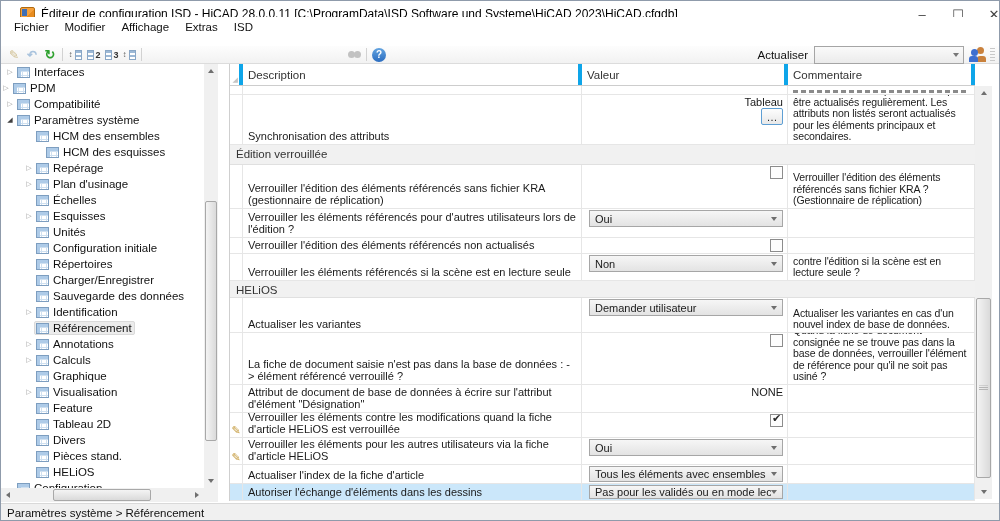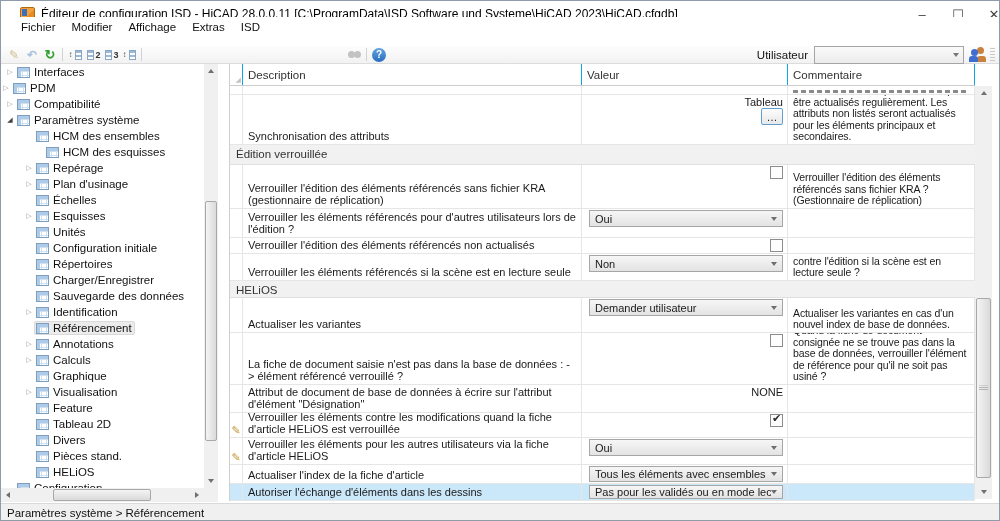--- a/index.html
+++ b/index.html
@@ -15,21 +15,21 @@
     display:flex; align-items:center; padding-left:6px; }
   .appicon { width:15px; height:15px; position:relative; margin-right:6px;
     background:linear-gradient(135deg,#f6a13b 0 55%,#e88c1f 55%); border:1px solid #b06a10; border-radius:2px; }
   .appicon::after { content:""; position:absolute; left:1px; top:1px; width:5px; height:7px; background:#3f6fb5; }
   .title-text { font-size:12px; color:#000; white-space:nowrap; overflow:hidden; }
   .wincontrols { margin-left:auto; display:flex; height:26px; }
   .wbtn { width:36px; height:26px; display:flex; align-items:center; justify-content:center;
     color:#444; font-size:13px; }
   
   .menubar { position:absolute; left:0; top:16px; width:100%; height:19px; background:#fff;
-    display:flex; align-items:center; padding-left:12px; }
+    display:flex; align-items:center; padding-left:5px; }
   .menu-item { padding:2px 8px; font-size:11.5px; color:#111; }
   
   .toolbar { position:absolute; left:0; top:45px; width:100%; height:18px;
     background:linear-gradient(#fdfdfd,#f2f2f2); border-bottom:1px solid #dcdcdc;
     display:flex; align-items:center; padding:0 4px; }
   .tbtn { width:18px; height:16px; display:flex; align-items:center; justify-content:center; }
   .tsep { width:1px; height:13px; background:#d2d2d2; margin:0 3px; }
   .glyph-edit { color:#cdbb8a; font-size:12px; transform:rotate(0deg); }
   .glyph-undo { color:#a9c3dd; font-size:12px; font-weight:bold; }
   .glyph-refresh { color:#2ea12e; font-size:13px; font-weight:bold; }
@@ -87,21 +87,21 @@
     background:linear-gradient(#f4f4f4,#dadada); }
   .thumb-grip { position:absolute; left:2px; right:2px; top:50%; height:5px; transform:translateY(-50%);
     background:repeating-linear-gradient(180deg,#b5b5b5 0 1px,transparent 1px 2px); }
   .sb-corner { position:absolute; width:14px; height:14px; background:#f0f0f0; }
   
   .grid { position:absolute; left:228px; top:63px; width:746px; background:#fff;
     border-left:1px solid #cfcfcf; }
   .ghead { display:grid; grid-template-columns:13px 339px 206px 1fr; height:22px;
     border-bottom:1px solid #cdcdcd; background:#fff; }
   .ghead-cell { display:flex; align-items:center; padding-left:5px; font-size:11.5px; color:#333;
-    border-right:1px solid #0ea5e9; }
+    border-right:4px solid #0ea5e9; }
   .gh-ind { position:relative; }
   .gh-ind .corner-tri { position:absolute; right:1px; bottom:1px; font-size:7px; color:#c4c4c4; }
   .trow { display:grid; grid-template-columns:13px 339px 206px 1fr; border-bottom:1px solid #e6e6e6;
     overflow:hidden; background:#fff; }
   .trow.sel { background:#cbe7fa; }
   .cell { overflow:hidden; border-right:1px solid #e6e6e6; display:flex; align-items:flex-end; }
   .c-ind { justify-content:center; padding:0; }
   .pencil { font-size:11px; color:#c49a3c; }
   .c-desc { padding:1px 5px; line-height:11.8px; }
   .c-val { padding:1px 4px;flex-direction:column; }
@@ -177,21 +177,21 @@
     <span class="tsep"></span>
     <span style="width:200px"></span>
     <span class="tbtn">
         <span class="binoc"></span>
       </span>
     <span class="tsep"></span>
     <span class="tbtn">
         <span class="helpicon">?</span>
       </span>
     <span class="tb-spacer"></span>
-    <span class="user-label">Utilisateur</span>
+    <span class="user-label">Actualiser</span>
     <span class="user-combo">
       <span class="combo-text"></span>
       <span class="combo-arrow-sm"></span>
     </span>
     <span class="usericon">
       <span class="p back"></span>
         <span class="b back"></span>
       <span class="p front"></span>
         <span class="b front"></span>
     </span>

